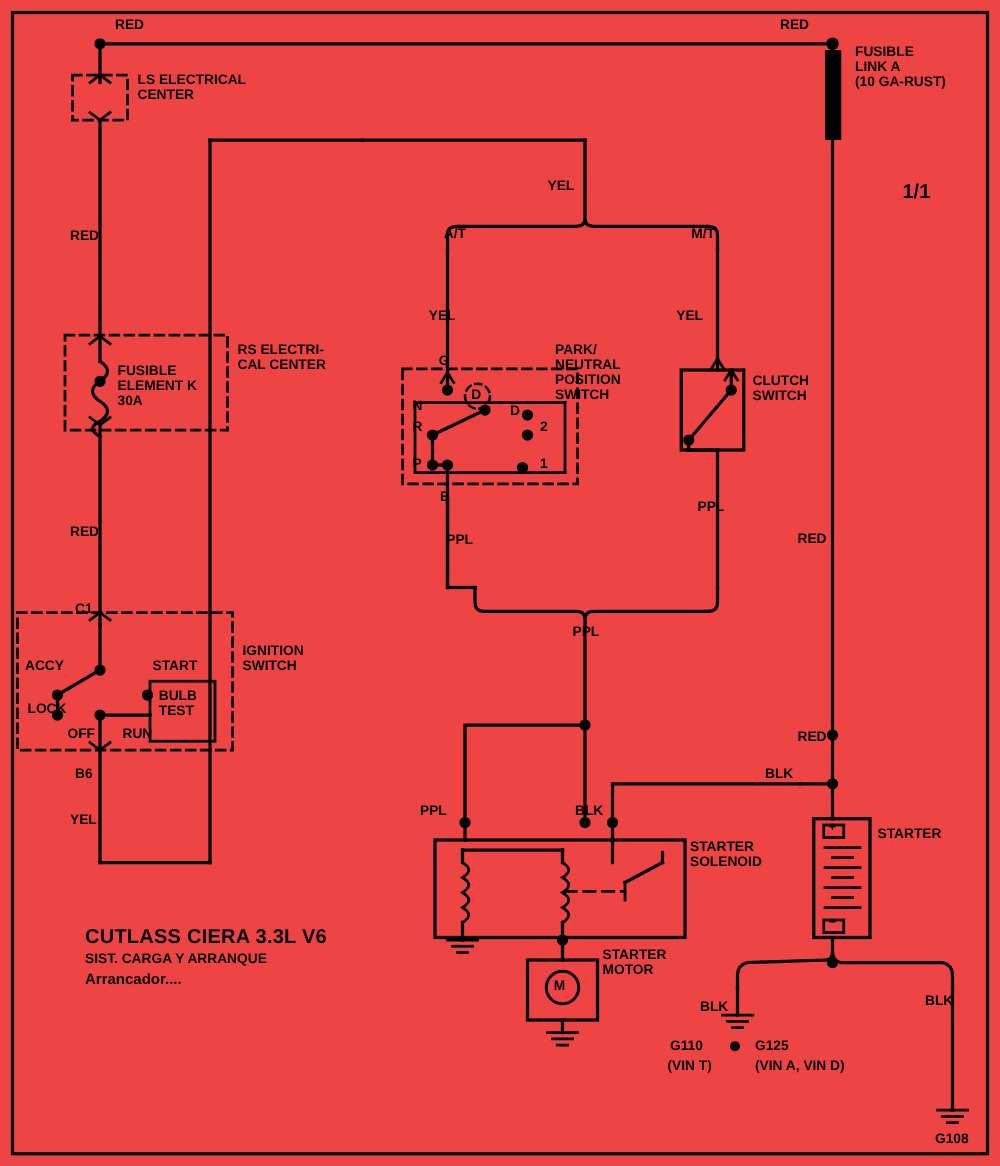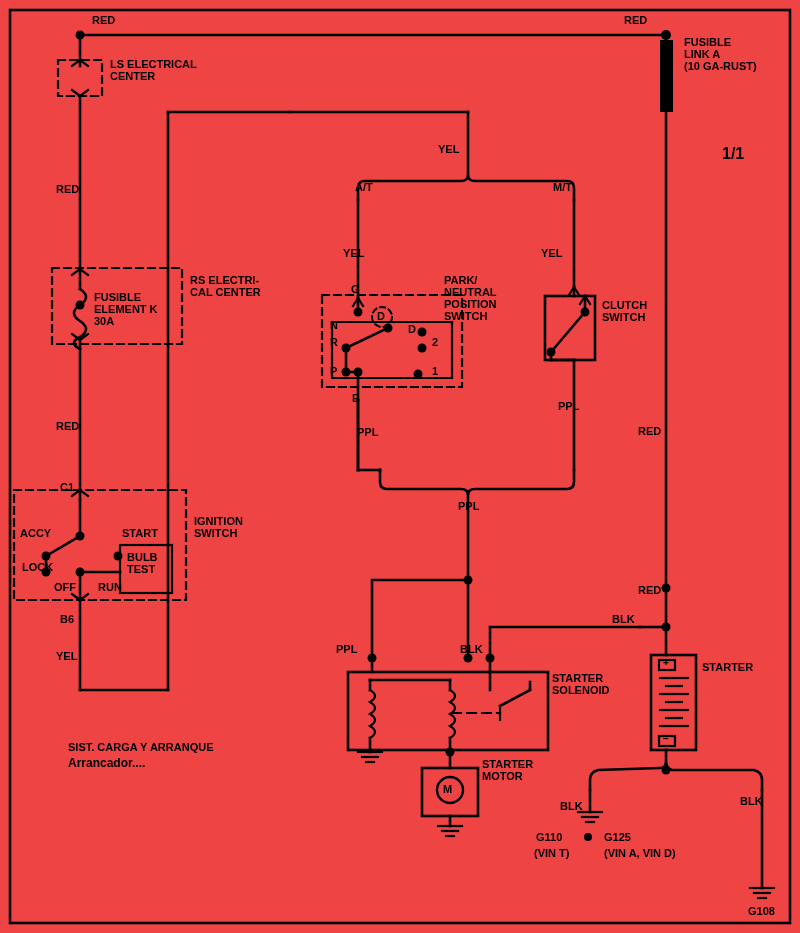--- a/index.html
+++ b/index.html
@@ -382,17 +382,18 @@
 
   <div class="lbl" style="left:536px; top:831px;">G110</div>
   <div class="lbl" style="left:534px; top:847px;">(VIN T)</div>
   <div class="lbl" style="left:604px; top:831px;">G125</div>
   <div class="lbl" style="left:604px; top:847px;">(VIN A, VIN D)</div>
   <div class="lbl" style="left:748px; top:905px;">G108</div>
 
   <div class="page-num">1/1</div>
 
   <div class="title-block">
+    <div class="title-2">CUTLASS CIERA  3.3L  V6</div>
     <div class="title-3">SIST. CARGA Y ARRANQUE</div>
     <div class="title-4">Arrancador....</div>
   </div>
 
 </div>
 
 </body></html>

